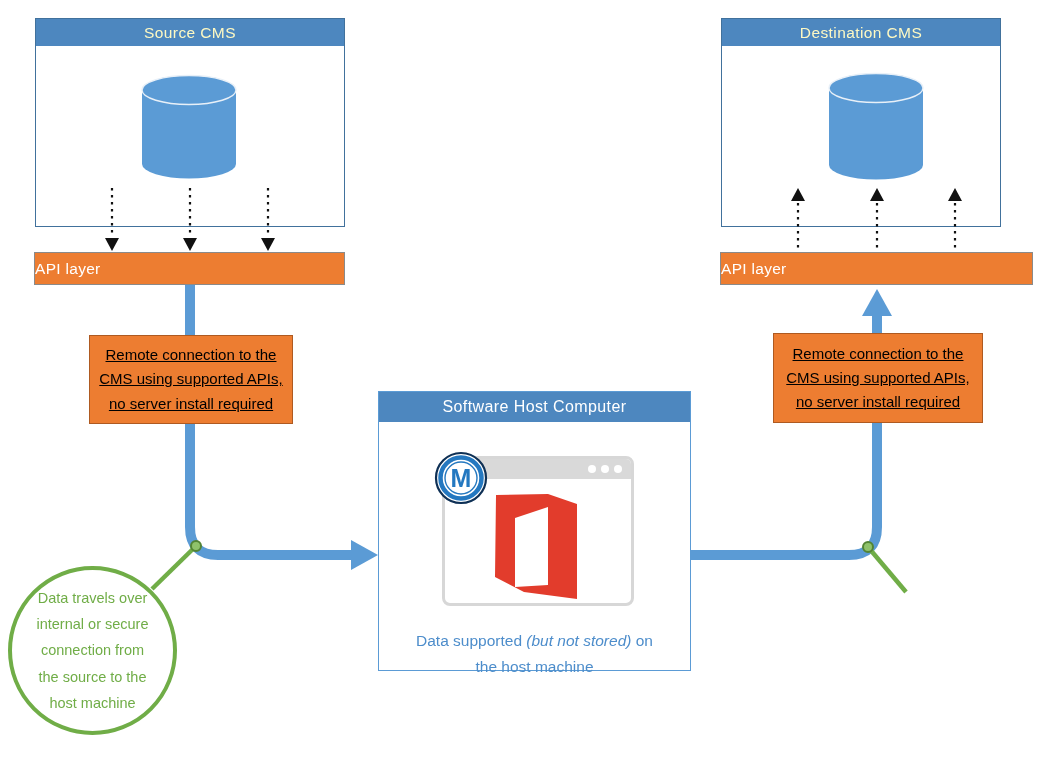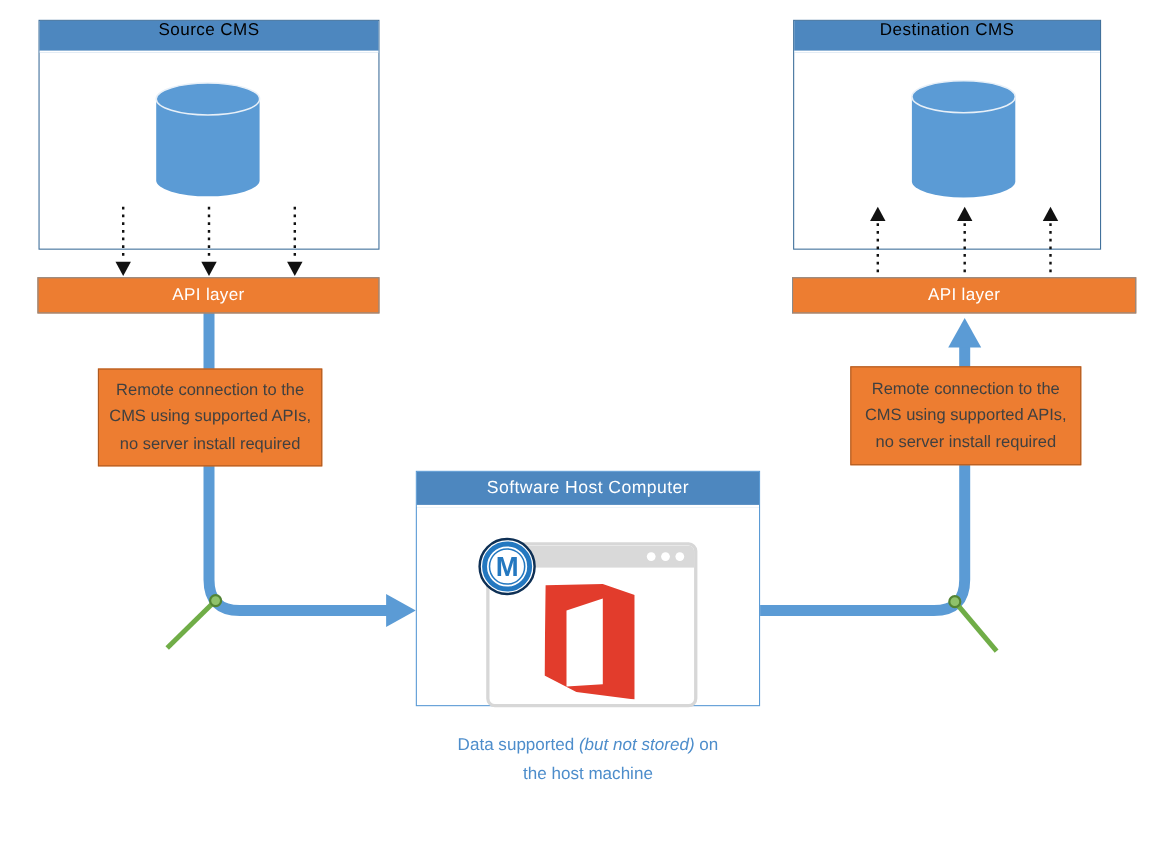--- a/index.html
+++ b/index.html
@@ -12,35 +12,35 @@
   
   .layer{position:absolute;left:0;top:0;width:1056px;height:768px;pointer-events:none;}
   .layer-under{z-index:1;}
   .layer-over{z-index:3;}
 
   
   .cms-box{
     z-index:2;background:#ffffff;border:1px solid #41719C;box-sizing:border-box;
   }
   .cms-header{
-    background:#4D87BF;border-bottom:2px solid #ffffff;color:#000000;
-    height:27px;display:flex;justify-content:center;
+    background:#4D87BF;border-bottom:2px solid #ffffff;color:#fef9c3;
+    height:27px;display:flex;align-items:center;justify-content:center;
     font-size:15.5px;letter-spacing:.4px;
   }
   
   .api-bar{
     z-index:2;background:#ED7D31;border:1px solid #8a8a8a;box-sizing:border-box;
-    color:#ffffff;display:flex;align-items:center;justify-content:center;
+    color:#ffffff;display:flex;align-items:center;justify-content:flex-start;
     font-size:15.5px;letter-spacing:.3px;
   }
   
   .remote-note{
     z-index:2;background:#ED7D31;border:1.5px solid #AE5A21;box-sizing:border-box;
-    color:#404040;display:flex;align-items:center;justify-content:center;text-align:center;
-    font-size:15px;line-height:1.62;padding:0 7px;
+    color:#000000;display:flex;align-items:center;justify-content:center;text-align:center;
+    font-size:15px;line-height:1.62;padding:0 7px;text-decoration:underline;
   }
   
   .host-box{
     z-index:2;background:#ffffff;border:1px solid #5B9BD5;box-sizing:border-box;
   }
   .host-header{
     background:#4D87BF;border-bottom:2px solid #ffffff;color:#ffffff;height:30px;
     display:flex;align-items:center;justify-content:center;font-size:16px;letter-spacing:.4px;
   }
   .host-caption{
@@ -114,21 +114,21 @@
     <span>API layer</span>
   </div>
 
   <div class="abs remote-note" style="left:89px;top:335px;width:204px;height:89px;">
     <span>Remote connection to the CMS using supported APIs, no server install required</span>
   </div>
   <div class="abs remote-note" style="left:773px;top:333px;width:210px;height:90px;">
     <span>Remote connection to the CMS using supported APIs, no server install required</span>
   </div>
 
-  <div class="abs host-box" style="left:378px;top:428px;width:313px;height:214px;">
+  <div class="abs host-box" style="left:378px;top:391px;width:313px;height:280px;">
     <div class="host-header">
       <span>Software Host Computer</span>
     </div>
 
     <div class="browser-window">
       <div class="window-titlebar">
         <span class="window-dot"></span>
         <span class="window-dot"></span>
         <span class="window-dot"></span>
       </div>
@@ -141,20 +141,23 @@
     <svg class="m-badge" width="54" height="54" viewBox="0 0 54 54">
       <circle cx="27" cy="27" r="25" fill="#ffffff" stroke="#0E3055" stroke-width="2.2"></circle>
       <circle cx="27" cy="27" r="20.5" fill="#ffffff" stroke="#2478C0" stroke-width="4.5"></circle>
       <circle cx="27" cy="27" r="16" fill="none" stroke="#2478C0" stroke-width="1.4"></circle>
       <text x="27" y="36" text-anchor="middle" font-family="Liberation Sans, DejaVu Sans, sans-serif" font-size="25" font-weight="bold" fill="#2478C0">M</text>
     </svg>
 
     <div class="host-caption"><span>Data supported </span><em>(but not stored)</em><span> on the host machine</span></div>
   </div>
 
+  <div class="abs green-circle" style="left:8px;top:566px;width:169px;height:169px;">
+    <div class="txt">Data travels over internal or secure connection from the source to the host machine</div>
+  </div>
 
   <svg class="layer layer-over" viewBox="0 0 1056 768">
 
     <g>
       <path d="M142,90 L142,164 A47,14.5 0 0 0 236,164 L236,90 Z" fill="#5B9BD5"></path>
       <ellipse cx="189" cy="90" rx="47" ry="14.5" fill="#5B9BD5" stroke="#E8F0F8" stroke-width="1.4"></ellipse>
     </g>
 
     <g>
       <path d="M829,88 L829,165 A47,14.5 0 0 0 923,165 L923,88 Z" fill="#5B9BD5"></path>

